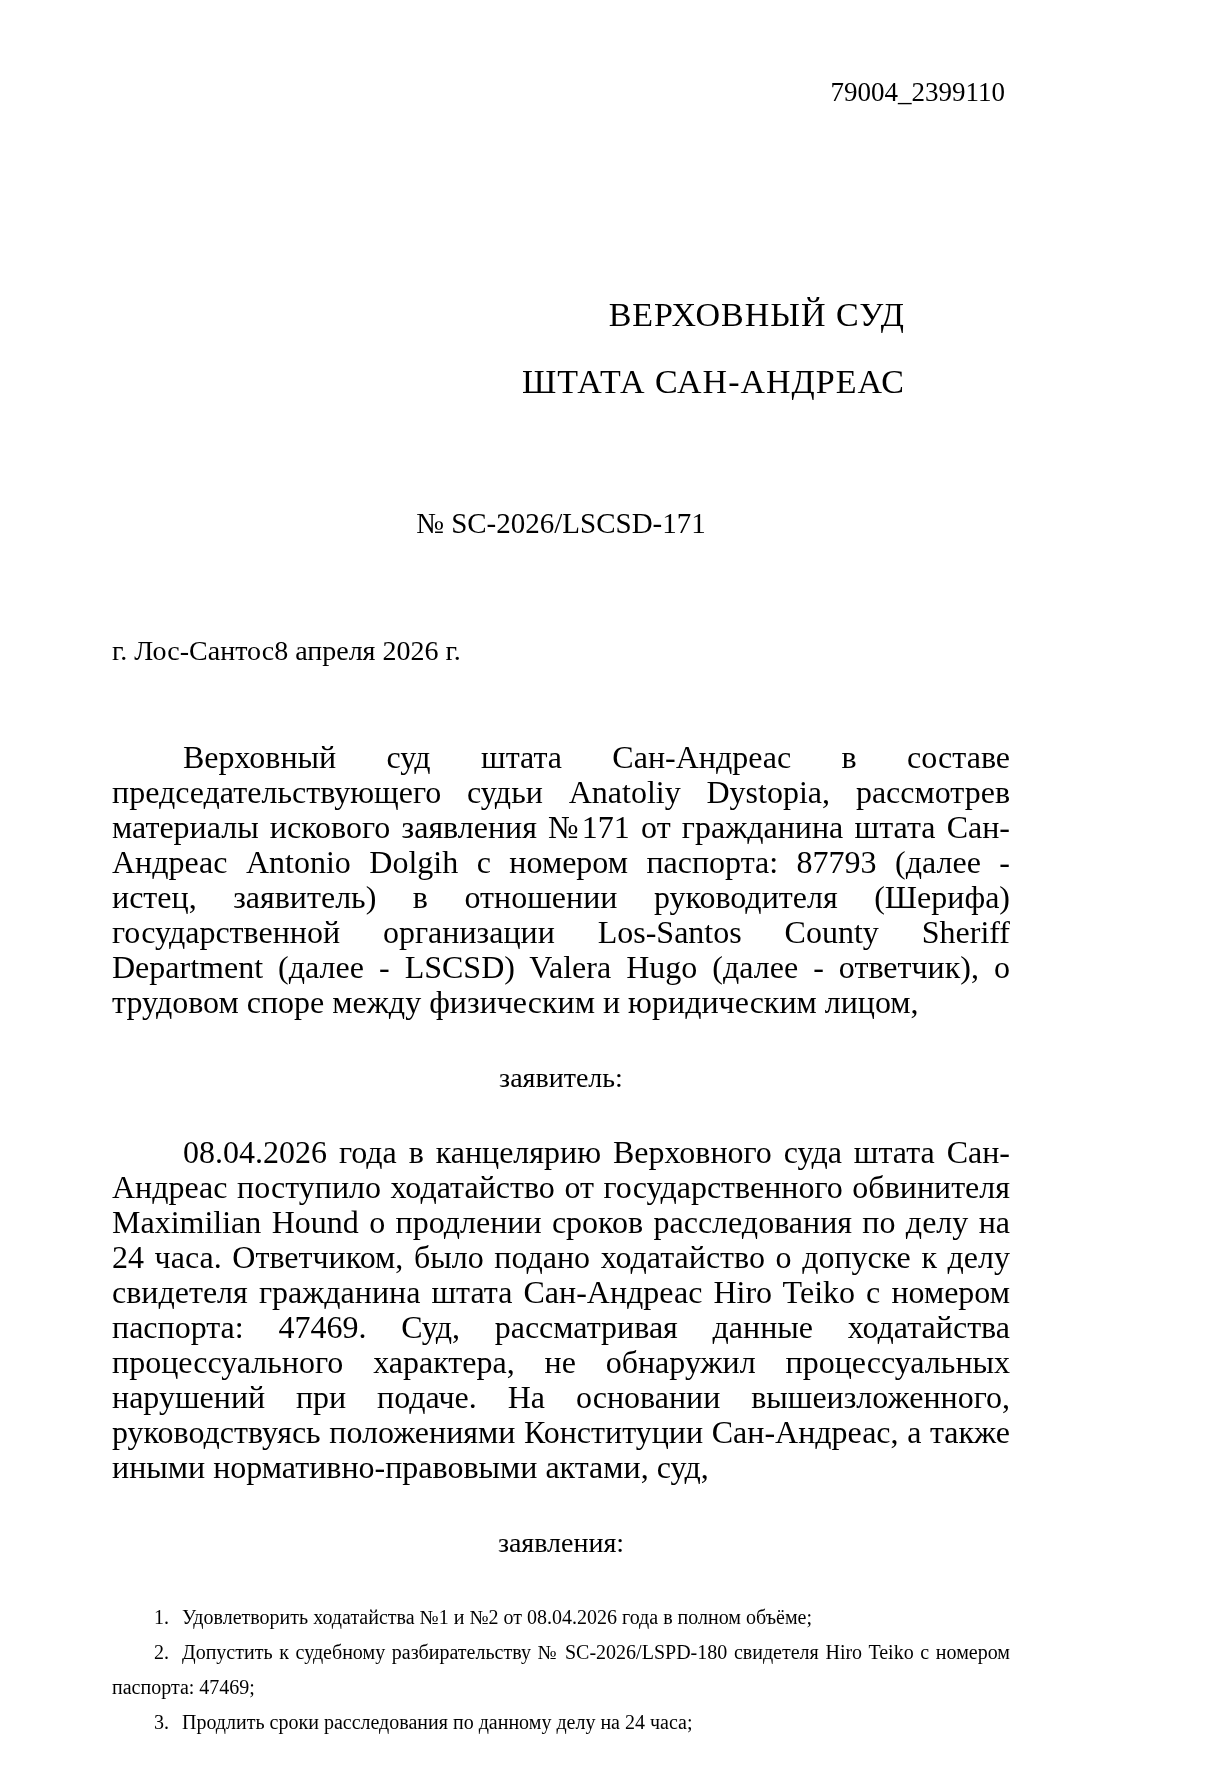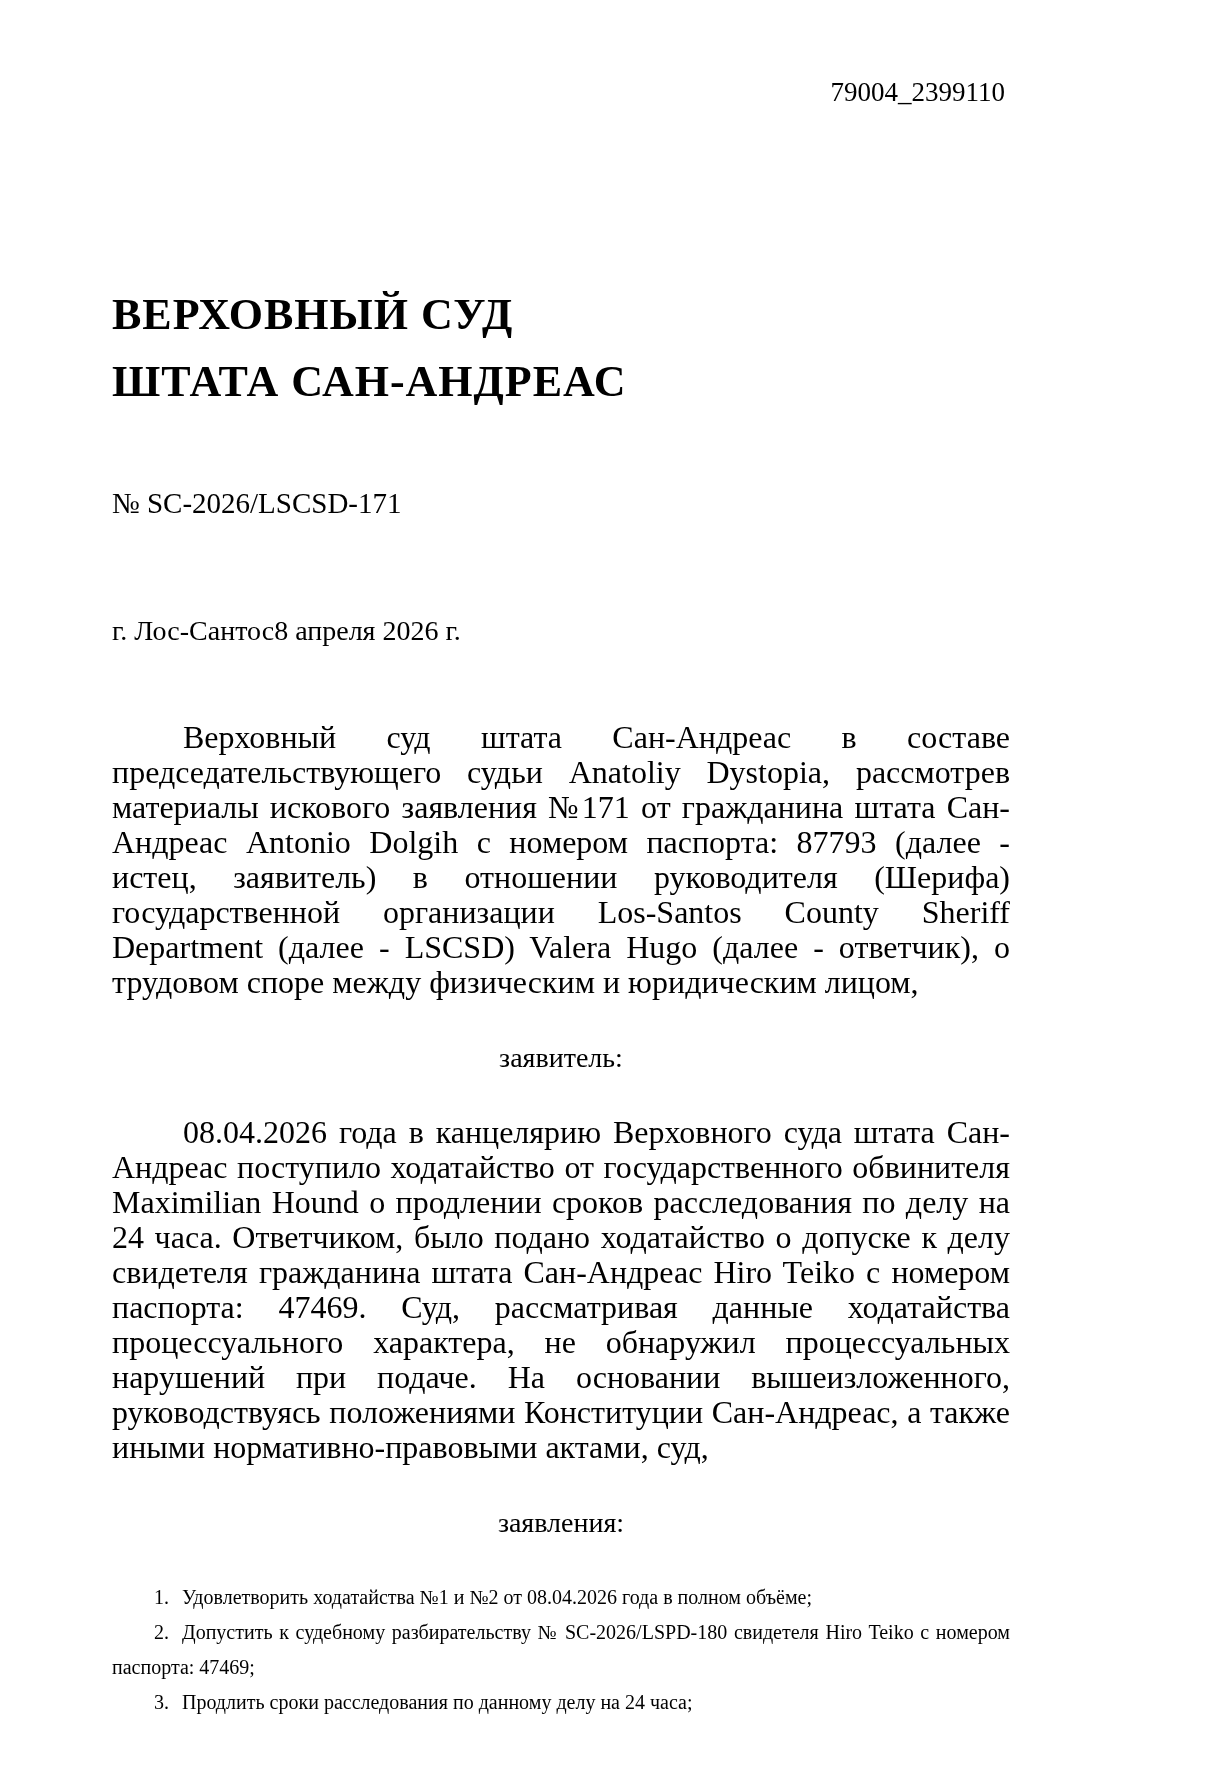--- a/index.html
+++ b/index.html
@@ -23,29 +23,29 @@
   }
   .doc-number {
     text-align: right;
     font-size: 27px;
     line-height: 34px;
     margin: 0 5px 0 0;
   }
   .court-title {
     margin-top: 172px;
     padding-right: 105px;
-    text-align: left;
-    font-weight: bold;
-    font-size: 44px;
+    text-align: right;
+    font-weight: normal;
+    font-size: 34px;
     line-height: 67px;
     letter-spacing: 1px;
   }
   .case-number {
-    margin-top: 70px;
-    text-align: left;
+    margin-top: 90px;
+    text-align: center;
     font-size: 29px;
     line-height: 36px;
     font-family: Liberation Serif, serif;
   }
   .doc-type {
     margin-top: 20px;
     text-align: center;
     font-weight: bold;
     font-size: 36px;
     line-height: 44px;

